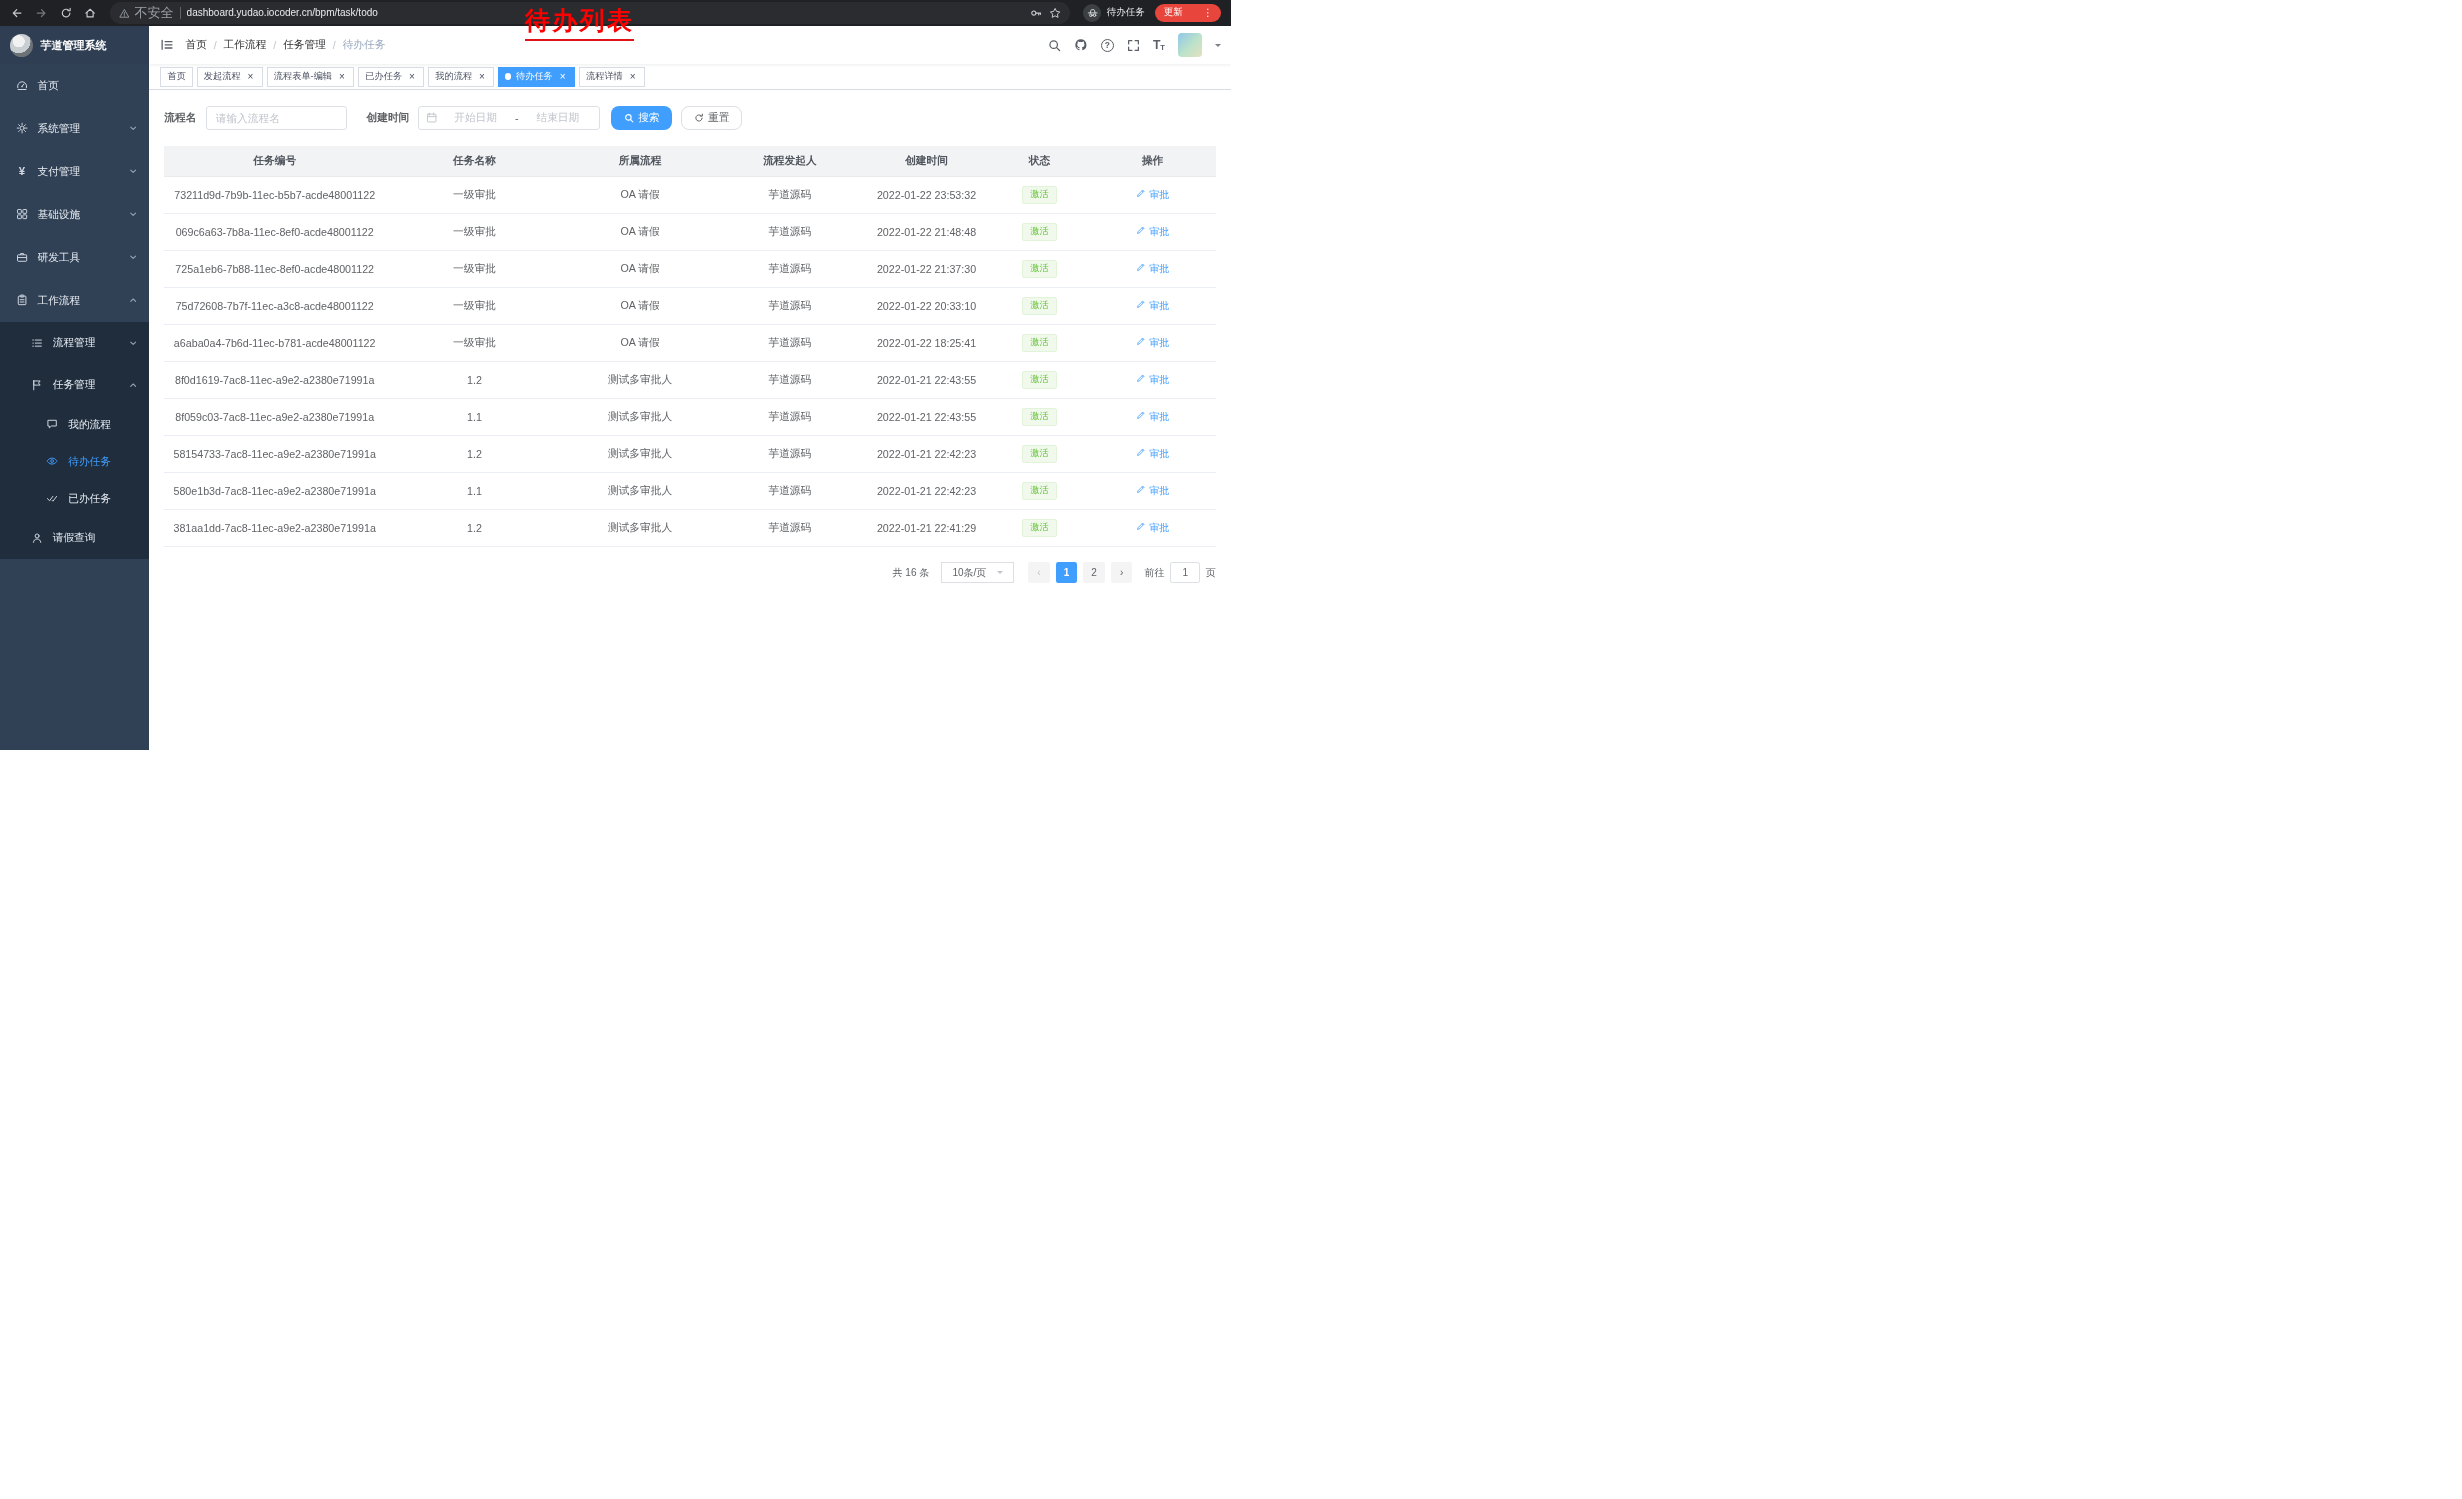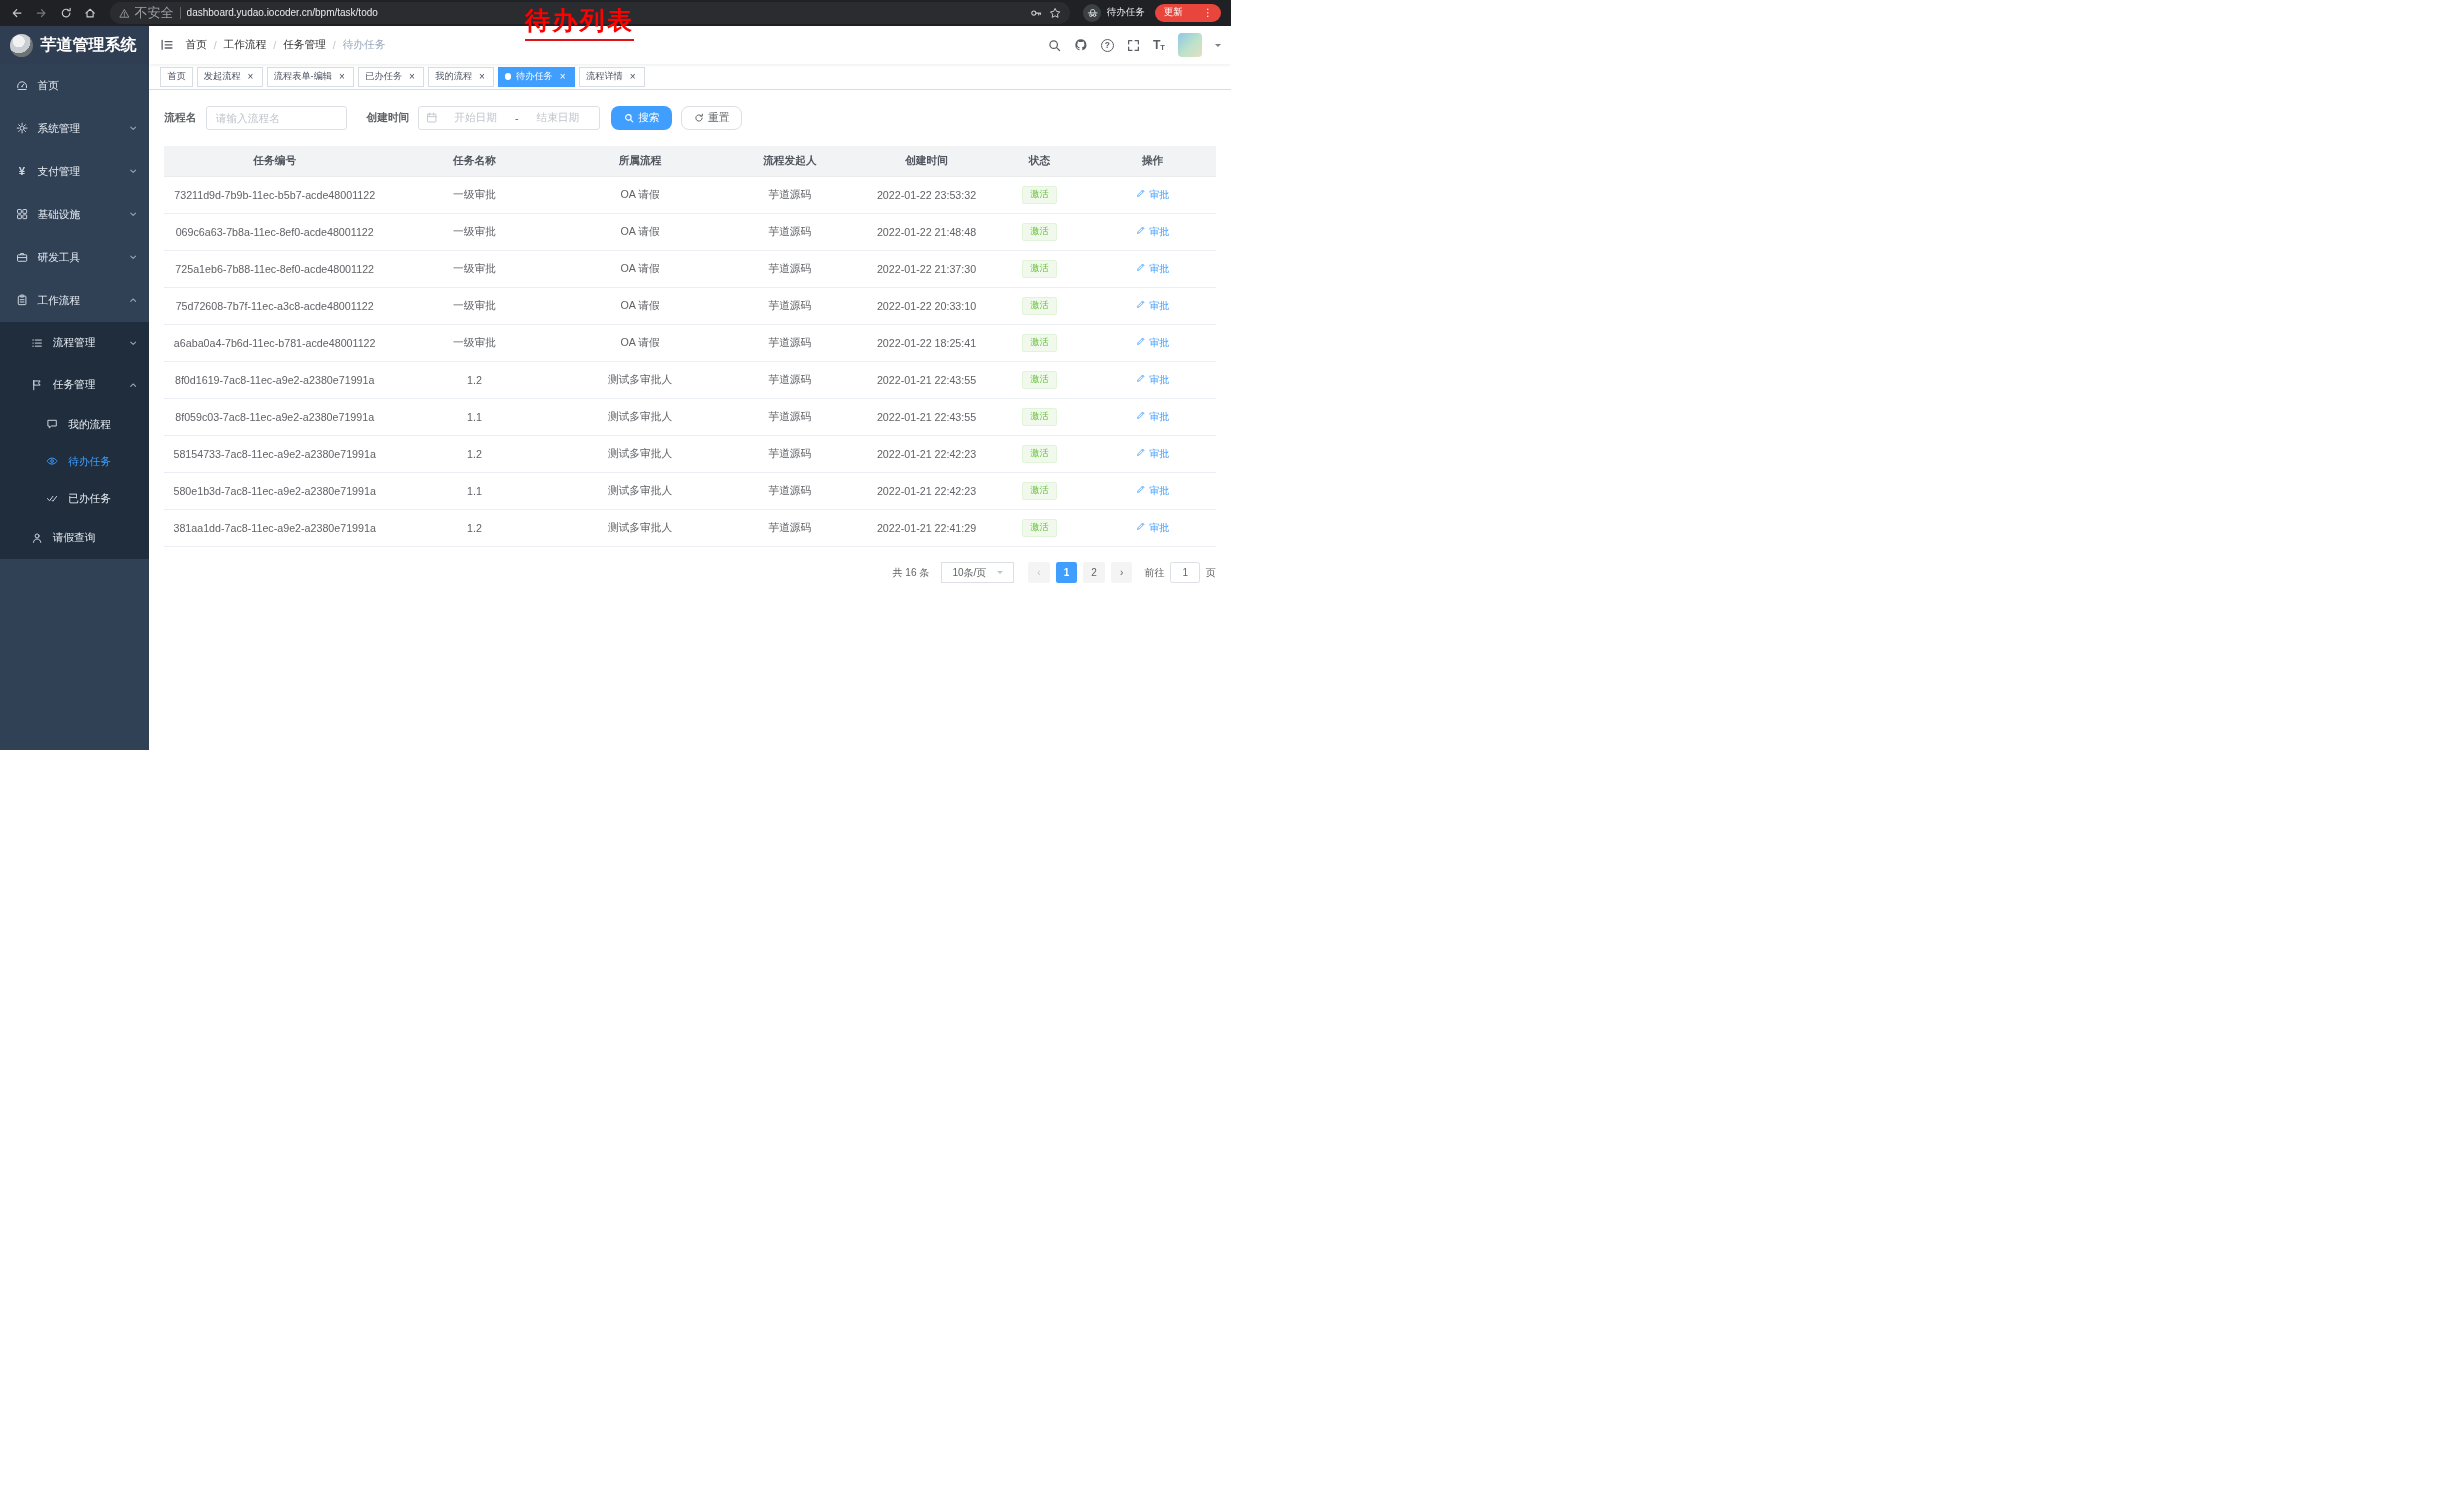--- a/index.html
+++ b/index.html
@@ -23,21 +23,21 @@
   .update .dots{font-size:10px;line-height:1}
 
   
   .annotation{position:absolute;left:525px;top:3.8px;z-index:60;color:#fe0000;font-size:25px;font-weight:700;letter-spacing:2.3px;border-bottom:2.3px solid #df1418;padding-bottom:2.3px;pointer-events:none}
 
   
   .app{display:flex;height:724px}
   .sidebar{width:149px;background:#304156;flex:none;display:flex;flex-direction:column;overflow:hidden}
   .logo-row{height:38px;display:flex;align-items:center;padding-left:10px;gap:7.6px;background:#2f3e52;flex:none}
   .logo-img{width:23px;height:23px;border-radius:50%;flex:none;background:radial-gradient(circle at 38% 32%,#f2f2f2 0 28%,#c9ced2 29% 55%,#6d7276 56% 100%)}
-  .logo-title{color:#fff;font-size:16px;font-weight:700;white-space:nowrap}
+  .logo-title{color:#fff;font-size:11px;font-weight:700;white-space:nowrap}
   .menu{flex:1;font-size:10.7px}
   .mi{position:relative;display:flex;align-items:center;height:43px;padding-left:15.3px;color:#e8edf3;cursor:pointer;white-space:nowrap}
   .mic{width:13px;margin-right:9.2px;color:#cfd6df;display:flex;justify-content:center;flex:none}
   .mic.yen{font-weight:700;font-size:11.4px;line-height:1}
   .arrow{position:absolute;right:11.4px;color:#9aa5b2;display:flex}
   .arrow.up svg{transform:rotate(180deg)}
   .sub{background:#1f2d3d}
   .mi.l2{padding-left:30.5px;height:42px}
   .mi.l3{padding-left:46px;height:37px}
   .mi.active{color:#409eff}

